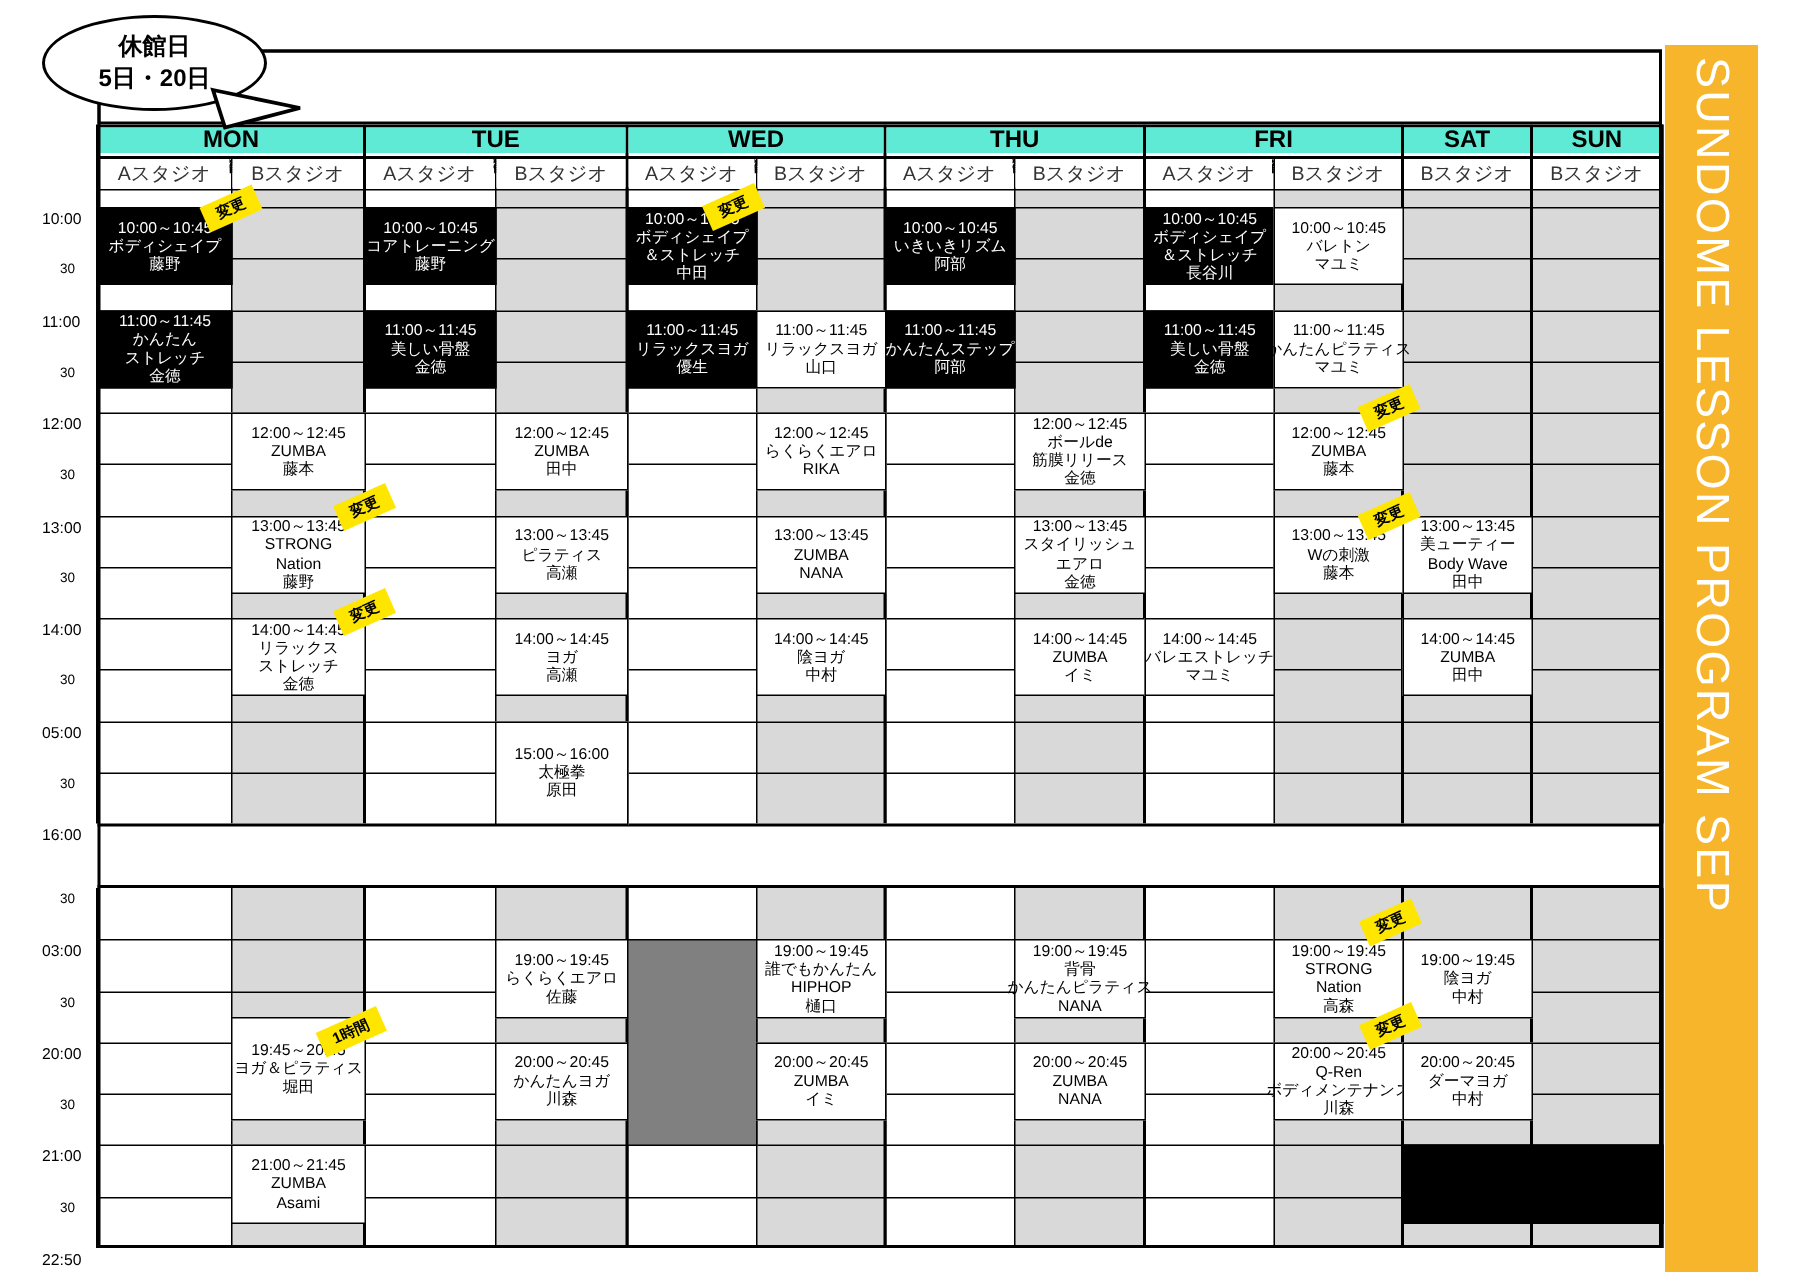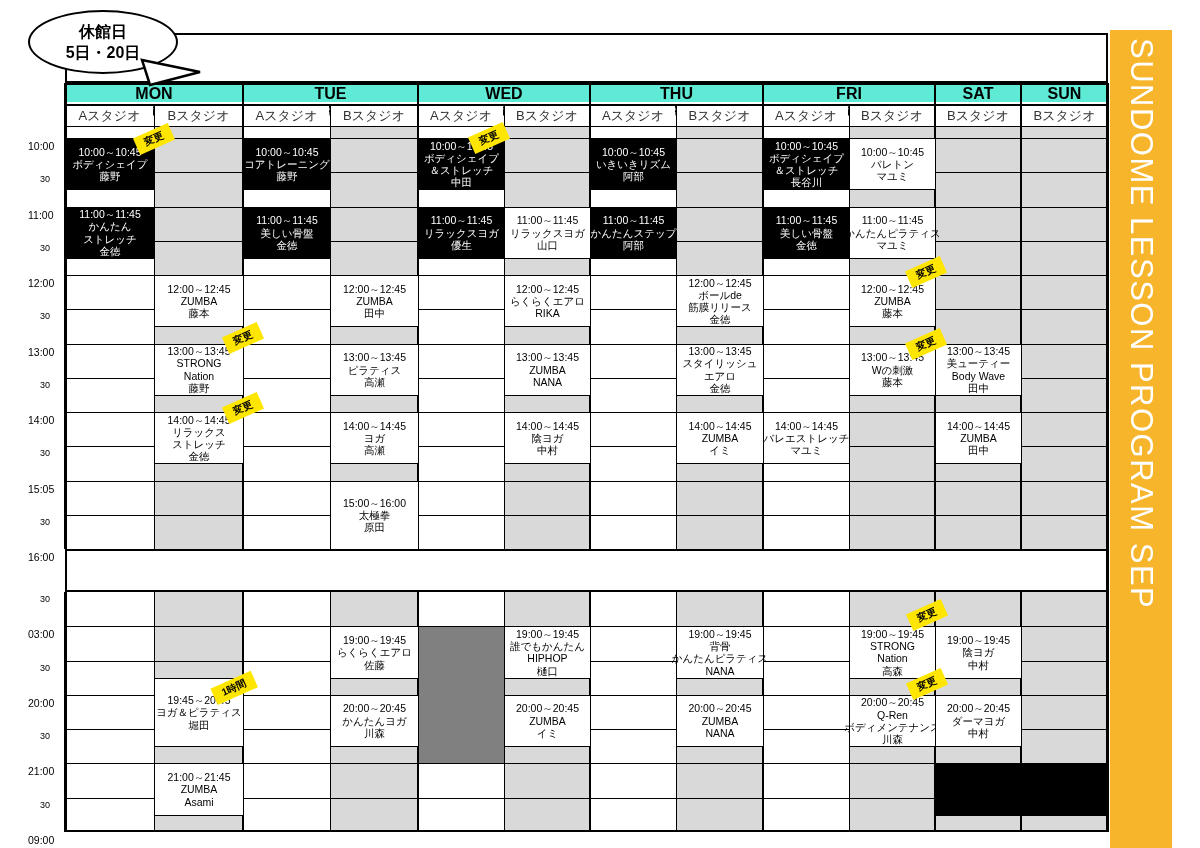--- a/index.html
+++ b/index.html
@@ -635,26 +635,26 @@
 
   <div id="side-banner" class="abs" style="left: 1110px; top: 30px; width: 62px; height: 818px; background: rgb(247, 181, 44);">
     <span>SUNDOME LESSON PROGRAM SEP</span>
   </div>
 
 <div class="timelabel" style="left: 28px; top: 140px; width: 34px; font-size: 10.5px;">10:00</div>
     <div class="timelabel" style="left: 28px; top: 208.5px; width: 34px; font-size: 10.5px;">11:00</div>
     <div class="timelabel" style="left: 28px; top: 277px; width: 34px; font-size: 10.5px;">12:00</div>
     <div class="timelabel" style="left: 28px; top: 345.5px; width: 34px; font-size: 10.5px;">13:00</div>
     <div class="timelabel" style="left: 28px; top: 414px; width: 34px; font-size: 10.5px;">14:00</div>
-    <div class="timelabel" style="left: 28px; top: 482.5px; width: 34px; font-size: 10.5px;">15:05</div>
+    <div class="timelabel" style="left: 28px; top: 482.5px; width: 34px; font-size: 10.5px;">05:00</div>
     <div class="timelabel" style="left: 28px; top: 551px; width: 34px; font-size: 10.5px;">16:00</div>
     <div class="timelabel" style="left: 28px; top: 628.25px; width: 34px; font-size: 10.5px;">03:00</div>
     <div class="timelabel" style="left: 28px; top: 696.75px; width: 34px; font-size: 10.5px;">20:00</div>
     <div class="timelabel" style="left: 28px; top: 765.25px; width: 34px; font-size: 10.5px;">21:00</div>
-    <div class="timelabel" style="left: 28px; top: 833.75px; width: 34px; font-size: 10.5px;">09:00</div>
+    <div class="timelabel" style="left: 28px; top: 833.75px; width: 34px; font-size: 10.5px;">22:50</div>
     <div class="timelabel" style="left: 40px; top: 174.25px; width: 22px; font-size: 9px;">30</div>
     <div class="timelabel" style="left: 40px; top: 242.75px; width: 22px; font-size: 9px;">30</div>
     <div class="timelabel" style="left: 40px; top: 311.25px; width: 22px; font-size: 9px;">30</div>
     <div class="timelabel" style="left: 40px; top: 379.75px; width: 22px; font-size: 9px;">30</div>
     <div class="timelabel" style="left: 40px; top: 448.25px; width: 22px; font-size: 9px;">30</div>
     <div class="timelabel" style="left: 40px; top: 516.75px; width: 22px; font-size: 9px;">30</div>
     <div class="timelabel" style="left: 40px; top: 594px; width: 22px; font-size: 9px;">30</div>
     <div class="timelabel" style="left: 40px; top: 662.5px; width: 22px; font-size: 9px;">30</div>
     <div class="timelabel" style="left: 40px; top: 731px; width: 22px; font-size: 9px;">30</div>
     <div class="timelabel" style="left: 40px; top: 799.5px; width: 22px; font-size: 9px;">30</div>

